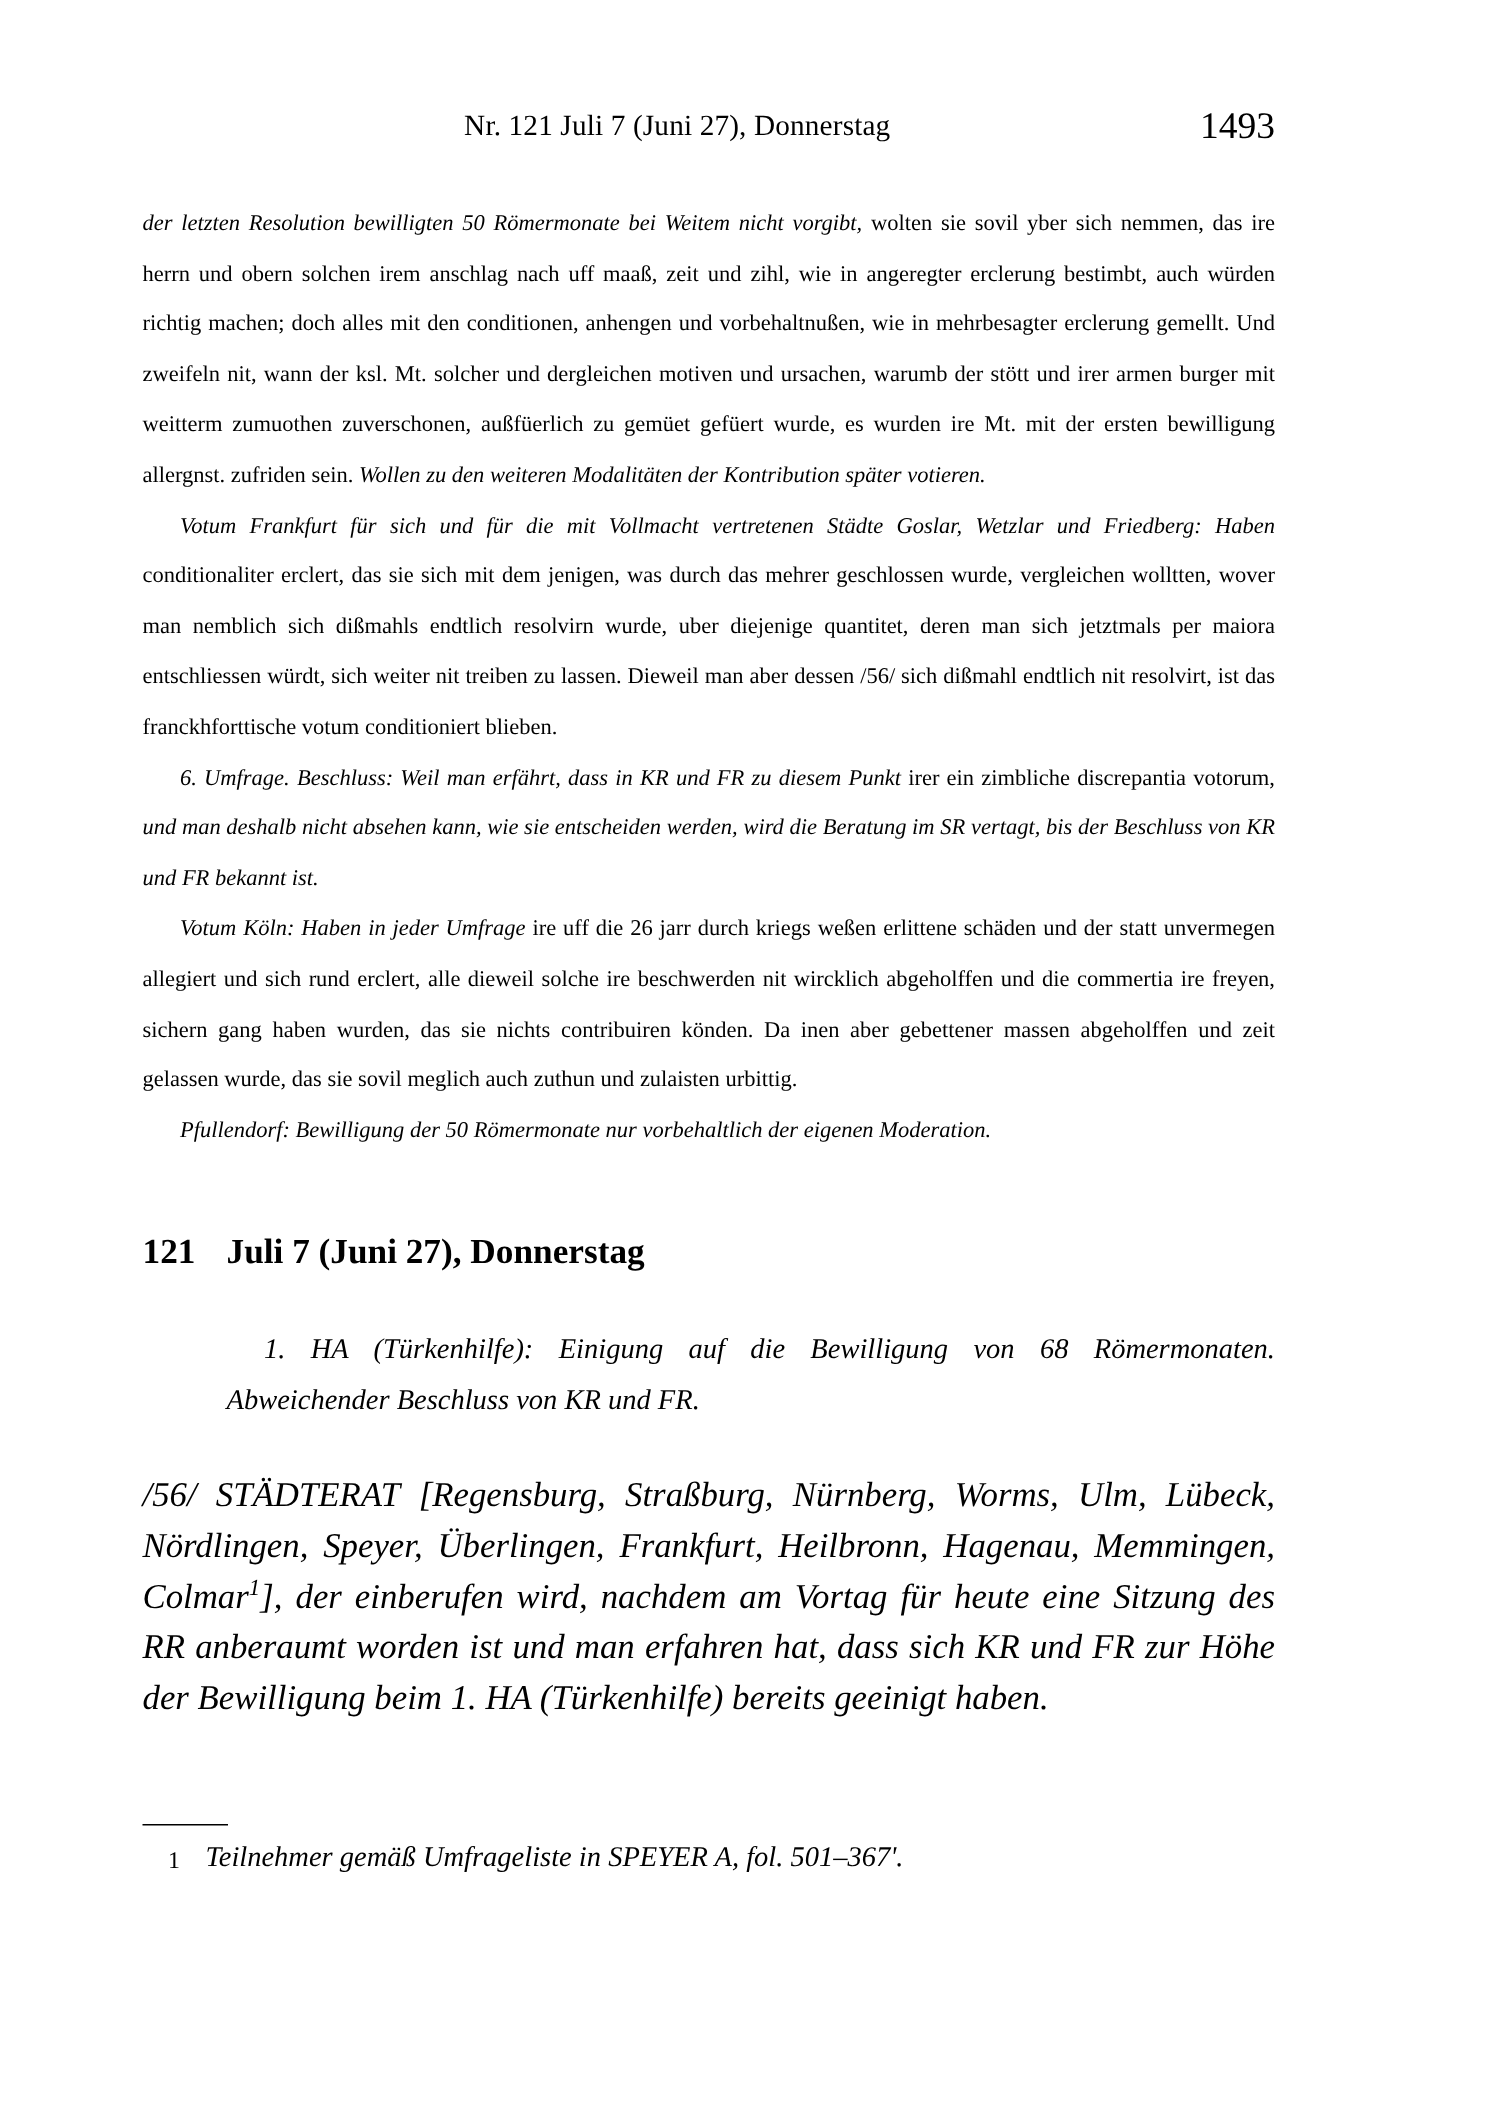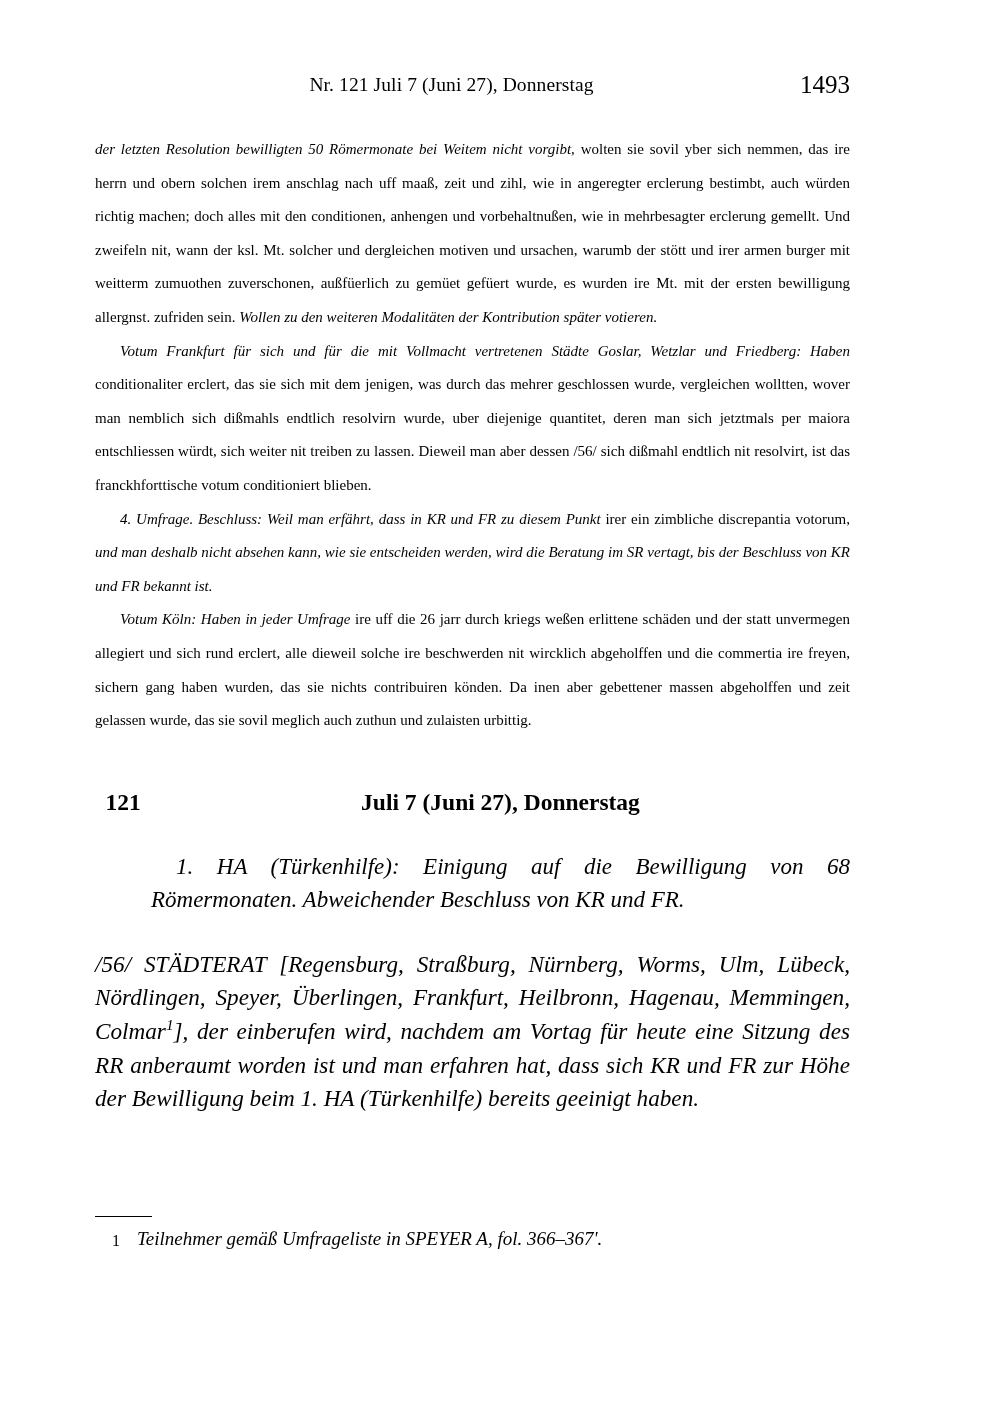--- a/index.html
+++ b/index.html
@@ -72,35 +72,34 @@
     font-style: italic;
   }
 
   
   .section-head {
     margin-top: 48px;
     font-size: 23.5px;
     font-weight: bold;
     line-height: 32px;
     display: flex;
-    text-align: center;
   }
   .section-num {
     width: 56px;
     flex: 0 0 56px;
   }
   .section-title {
     flex: 1 1 auto;
   }
 
   
   .regest {
     margin-top: 32px;
     margin-left: 56px;
-    font-size: 23px;
+    font-size: 19px;
     line-height: 33.6px;
     font-style: italic;
     text-align: justify;
   }
   .regest p.indent {
     text-indent: 25px;
   }
 
   
   .protocol {
@@ -158,24 +157,25 @@
       <div class="runhead-title">Nr. 121 Juli 7 (Juni 27), Donnerstag</div>
       <div class="runhead-pageno">1493</div>
     </div>
 
     <div class="body-block">
 
       <p><span class="it">der letzten Resolution bewilligten 50 Römermonate bei Weitem nicht vorgibt,</span><span> wolten sie sovil yber sich nemmen, das ire herrn und obern solchen irem anschlag nach uff maaß, zeit und zihl, wie in angeregter erclerung bestimbt, auch würden richtig machen; doch alles mit den conditionen, anhengen und vorbehaltnußen, wie in mehrbesagter erclerung gemellt. Und zweifeln nit, wann der ksl. Mt. solcher und dergleichen motiven und ursachen, warumb der stött und irer armen burger mit weitterm zumuothen zuverschonen, außfüerlich zu gemüet gefüert wurde, es wurden ire Mt. mit der ersten bewilligung allergnst. zufriden sein. </span><span class="it">Wollen zu den weiteren Modalitäten der Kontribution später votieren.</span></p>
 
       <p class="indent"><span class="it">Votum Frankfurt für sich und für die mit Vollmacht vertretenen Städte Goslar, Wetzlar und Friedberg: Haben</span><span> conditionaliter erclert, das sie sich mit dem jenigen, was durch das mehrer geschlossen wurde, vergleichen wolltten, wover man nemblich sich dißmahls endtlich resolvirn wurde, uber diejenige quantitet, deren man sich jetztmals per maiora entschliessen würdt, sich weiter nit treiben zu lassen. Dieweil man aber dessen /56/ sich dißmahl endtlich nit resolvirt, ist das franckhforttische votum conditioniert blieben.</span></p>
 
-      <p class="indent"><span class="it">4. Umfrage. Beschluss: Weil man erfährt, dass in KR und FR zu diesem Punkt</span><span> irer ein zimbliche discrepantia votorum, </span><span class="it">und man deshalb nicht absehen kann, wie sie entscheiden werden, wird die Beratung im SR vertagt, bis der Beschluss von KR und FR bekannt ist.</span></p>
+      <p class="indent"><span class="it">6. Umfrage. Beschluss: Weil man erfährt, dass in KR und FR zu diesem Punkt</span><span> irer ein zimbliche discrepantia votorum, </span><span class="it">und man deshalb nicht absehen kann, wie sie entscheiden werden, wird die Beratung im SR vertagt, bis der Beschluss von KR und FR bekannt ist.</span></p>
 
       <p class="indent"><span class="it">Votum Köln: Haben in jeder Umfrage</span><span> ire uff die 26 jarr durch kriegs weßen erlittene schäden und der statt unvermegen allegiert und sich rund erclert, alle dieweil solche ire beschwerden nit wircklich abgeholffen und die commertia ire freyen, sichern gang haben wurden, das sie nichts contribuiren könden. Da inen aber gebettener massen abgeholffen und zeit gelassen wurde, das sie sovil meglich auch zuthun und zulaisten urbittig.</span></p>
 
+      <p class="indent"><span class="it">Pfullendorf: Bewilligung der 50 Römermonate nur vorbehaltlich der eigenen Moderation.</span></p>
 
     </div>
 
     <div class="section-head">
       <span class="section-num">121</span>
       <span class="section-title">Juli 7 (Juni 27), Donnerstag</span>
     </div>
 
     <div class="regest">
       <p class="indent">1. HA (Türkenhilfe): Einigung auf die Bewilligung von 68 Römermonaten. Abweichender Beschluss von KR und FR.</p>
@@ -185,17 +185,17 @@
       <p><span>/56/ STÄDTERAT [Regensburg, Straßburg, Nürnberg, Worms, Ulm, Lübeck, Nördlingen, Speyer, Überlingen, Frankfurt, Heilbronn, Hagenau, Memmingen, Colmar</span><sup>1</sup><span>], der einberufen wird, nachdem am Vortag für heute eine Sitzung des RR anberaumt worden ist und man erfahren hat, dass sich KR und FR zur Höhe der Bewilligung beim 1. HA (Türkenhilfe) bereits geeinigt haben.</span></p>
 
     </div>
 
   </div>
 
   <div class="footnote-area">
     <div class="footnote-rule"></div>
     <div class="footnote">
       <span class="footnote-marker">1</span>
-      <span class="footnote-text">Teilnehmer gemäß Umfrageliste in SPEYER A, fol. 366–367'.</span>
+      <span class="footnote-text">Teilnehmer gemäß Umfrageliste in SPEYER A, fol. 501–367'.</span>
     </div>
   </div>
 
 </div>
 
 </body></html>

